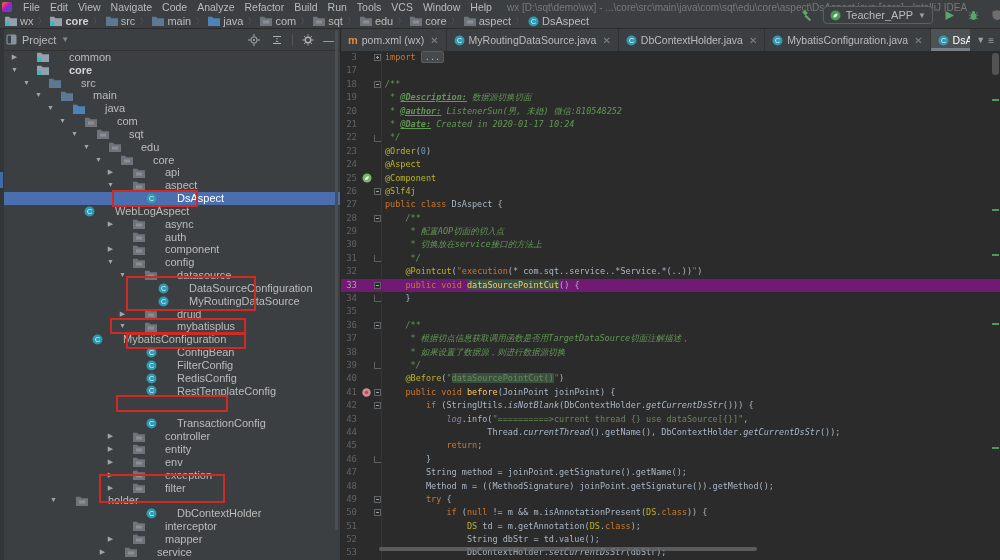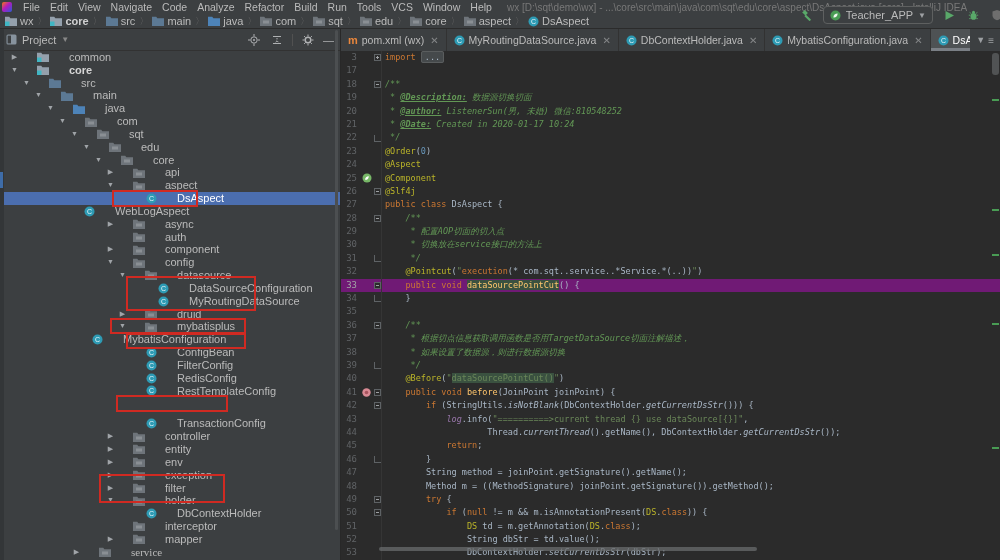--- a/index.html
+++ b/index.html
@@ -600,21 +600,21 @@
         <div class="tree-row" style="padding-left: 105px;">
           <span class="tr-arrow">▶</span>
           <span class="tr-icon">
             <svg width="12" height="10" viewBox="0 0 12 10">
               <path d="M0 .8h4.2l1.2 1.5H12V10H0z" fill="#6E747A"></path>
               <rect x="3" y="4.5" width="6" height="3" fill="#8A8F94"></rect>
             </svg>
           </span>
           <span>filter</span>
         </div>
-        <div class="tree-row" style="padding-left: 105px; align-items: center;">
+        <div class="tree-row" style="padding-left: 48px; align-items: center;">
           <span class="tr-arrow">▼</span>
           <span class="tr-icon">
             <svg width="12" height="10" viewBox="0 0 12 10">
               <path d="M0 .8h4.2l1.2 1.5H12V10H0z" fill="#6E747A"></path>
               <rect x="3" y="4.5" width="6" height="3" fill="#8A8F94"></rect>
             </svg>
           </span>
           <span>holder</span>
         </div>
         <div class="tree-row" style="padding-left: 117px;">
@@ -640,21 +640,21 @@
         <div class="tree-row" style="padding-left: 105px;">
           <span class="tr-arrow">▶</span>
           <span class="tr-icon">
             <svg width="12" height="10" viewBox="0 0 12 10">
               <path d="M0 .8h4.2l1.2 1.5H12V10H0z" fill="#6E747A"></path>
               <rect x="3" y="4.5" width="6" height="3" fill="#8A8F94"></rect>
             </svg>
           </span>
           <span>mapper</span>
         </div>
-        <div class="tree-row" style="padding-left: 71px; font-family: Liberation Serif, serif;">
+        <div class="tree-row" style="padding-left: 97px;">
           <span class="tr-arrow">▶</span>
           <span class="tr-icon">
             <svg width="12" height="10" viewBox="0 0 12 10">
               <path d="M0 .8h4.2l1.2 1.5H12V10H0z" fill="#6E747A"></path>
               <rect x="3" y="4.5" width="6" height="3" fill="#8A8F94"></rect>
             </svg>
           </span>
           <span>service</span>
         </div>
         <div class="tree-row" style="padding-left: 45px;">

